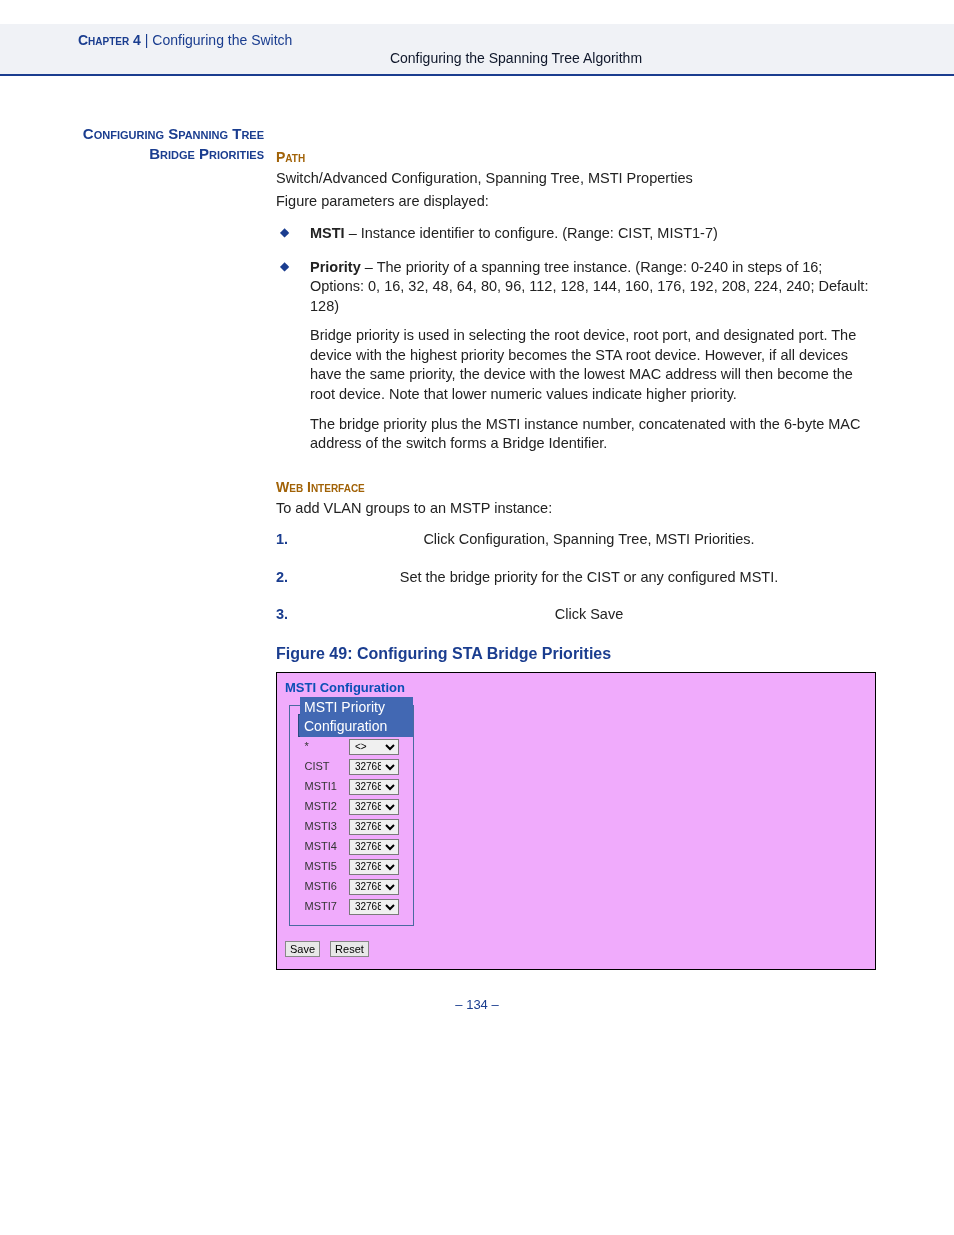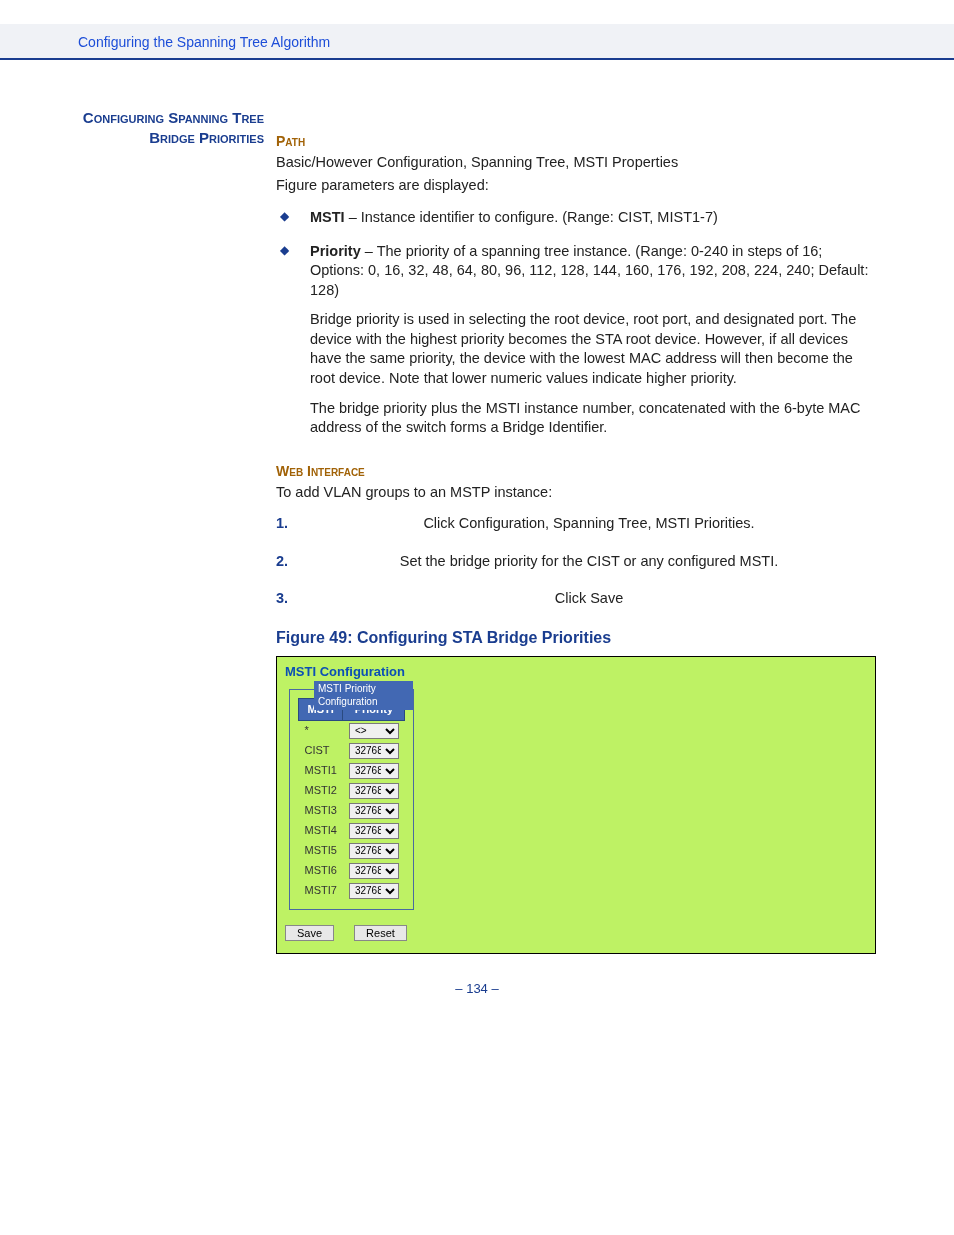--- a/index.html
+++ b/index.html
@@ -13,21 +13,21 @@
     width: 954px;
   }
   .page-header {
     background: #f0f2f6;
     border-bottom: 2px solid #1a3d8f;
     padding: 8px 0 8px 78px;
     margin-top: 24px;
   }
   .chapter-line { color: #1a3d8f; font-size: 14px; }
   .chapter-label { font-weight: bold; font-variant: small-caps; }
-  .sub-line { font-size: 14px; color: #1d4ed8; margin-top: 2px; }
+  .sub-line { font-size: 14px; color: #0f172a; margin-top: 2px; text-align: center; }
   .content {
     padding: 48px 78px 0 78px;
     position: relative;
   }
   .section-row { display: flex; }
   .margin-head {
     width: 198px;
     flex-shrink: 0;
     text-align: right;
     color: #1a3d8f;
@@ -64,81 +64,84 @@
     counter-increment: n;
     content: counter(n) ".";
     position: absolute;
     left: 0;
     color: #1a3d8f;
     font-weight: bold;
   }
   .figure-caption { color: #1a3d8f; font-weight: bold; font-size: 16px; margin: 10px 0 8px 0; }
   .figure-shot {
     border: 1px solid #000;
-    background: #bef264;
+    background: #f0abfc;
     padding: 6px 8px 10px 8px;
   }
   .fs-title { color: #0b4fb5; font-weight: bold; font-size: 13px; margin-bottom: 8px; }
   .fs-fieldset {
     border: 1px solid #4a6aa0;
     position: relative;
     padding: 8px 8px;
     display: inline-block;
     margin-left: 4px;
   }
   .fs-legend {
     position: absolute;
-    top: -9px; left: 24px;
+    top: -9px; left: 10px;
     background: #4268b3;
     color: #fff;
-    font-size: 10px;
+    font-size: 14px;
     padding: 1px 4px;
   }
   table.cfg { border-collapse: collapse; font-size: 11px; }
   table.cfg th { background: #4268b3; color:#fff; border:1px solid #2a4a80; padding:3px 8px; font-weight: bold; }
   table.cfg td { padding: 2px 6px; color:#333; }
   table.cfg td.lbl { text-align: left; padding-right:6px;}
   .sel {
     font-size: 10px;
     height: 16px;
     border: 1px solid #7a7a7a;
     background: #f0f0f0;
     width: 50px;
     padding: 0 1px;
   }
   .btn {
     font-size: 11px;
-    padding: 1px 11px;
+    padding: 1px 4px;
     border: 1px solid #888;
     background: #e8e8e8;
     margin-top: 10px;
-    margin-right: 16px;
+    margin-right: 6px;
   }
   .page-num {
     text-align: center;
     color: #1a3d8f;
     font-size: 13px;
     margin-top: 27px;
     padding-bottom: 30px;
   }
 </style>
 </head>
 <body>
 
 <div class="page-header">
+  <div class="chapter-line">
+    <span class="chapter-label">Chapter 4</span><span>  |  </span><span>Configuring the Switch</span>
+  </div>
   <div class="sub-line">Configuring the Spanning Tree Algorithm</div>
 </div>
 
 <div class="content">
   <div class="section-row">
     <div class="margin-head">Configuring Spanning Tree Bridge Priorities</div>
     <div class="body-col">
 
       <div class="sub-head">Path</div>
-      <p class="para">Basic/However Configuration, Spanning Tree, MSTI Properties</p>
+      <p class="para">Switch/Advanced Configuration, Spanning Tree, MSTI Properties</p>
 
       <p class="para">Figure parameters are displayed:</p>
 
       <ul class="diamond" id="bullets">
           <li><strong>MSTI</strong><span> – Instance identifier to configure. (Range: CIST, MIST1-7)</span></li>
           <li><strong>Priority</strong><span> – The priority of a spanning tree instance. (Range: 0-240 in steps of 16; Options: 0, 16, 32, 48, 64, 80, 96, 112, 128, 144, 160, 176, 192, 208, 224, 240; Default: 128)</span><div class="li-block">Bridge priority is used in selecting the root device, root port, and designated port. The device with the highest priority becomes the STA root device. However, if all devices have the same priority, the device with the lowest MAC address will then become the root device. Note that lower numeric values indicate higher priority.</div><div class="li-block">The bridge priority plus the MSTI instance number, concatenated with the 6-byte MAC address of the switch forms a Bridge Identifier.</div></li>
         </ul>
 
       <div class="sub-head">Web Interface</div>
       <p class="para">To add VLAN groups to an MSTP instance:</p>

